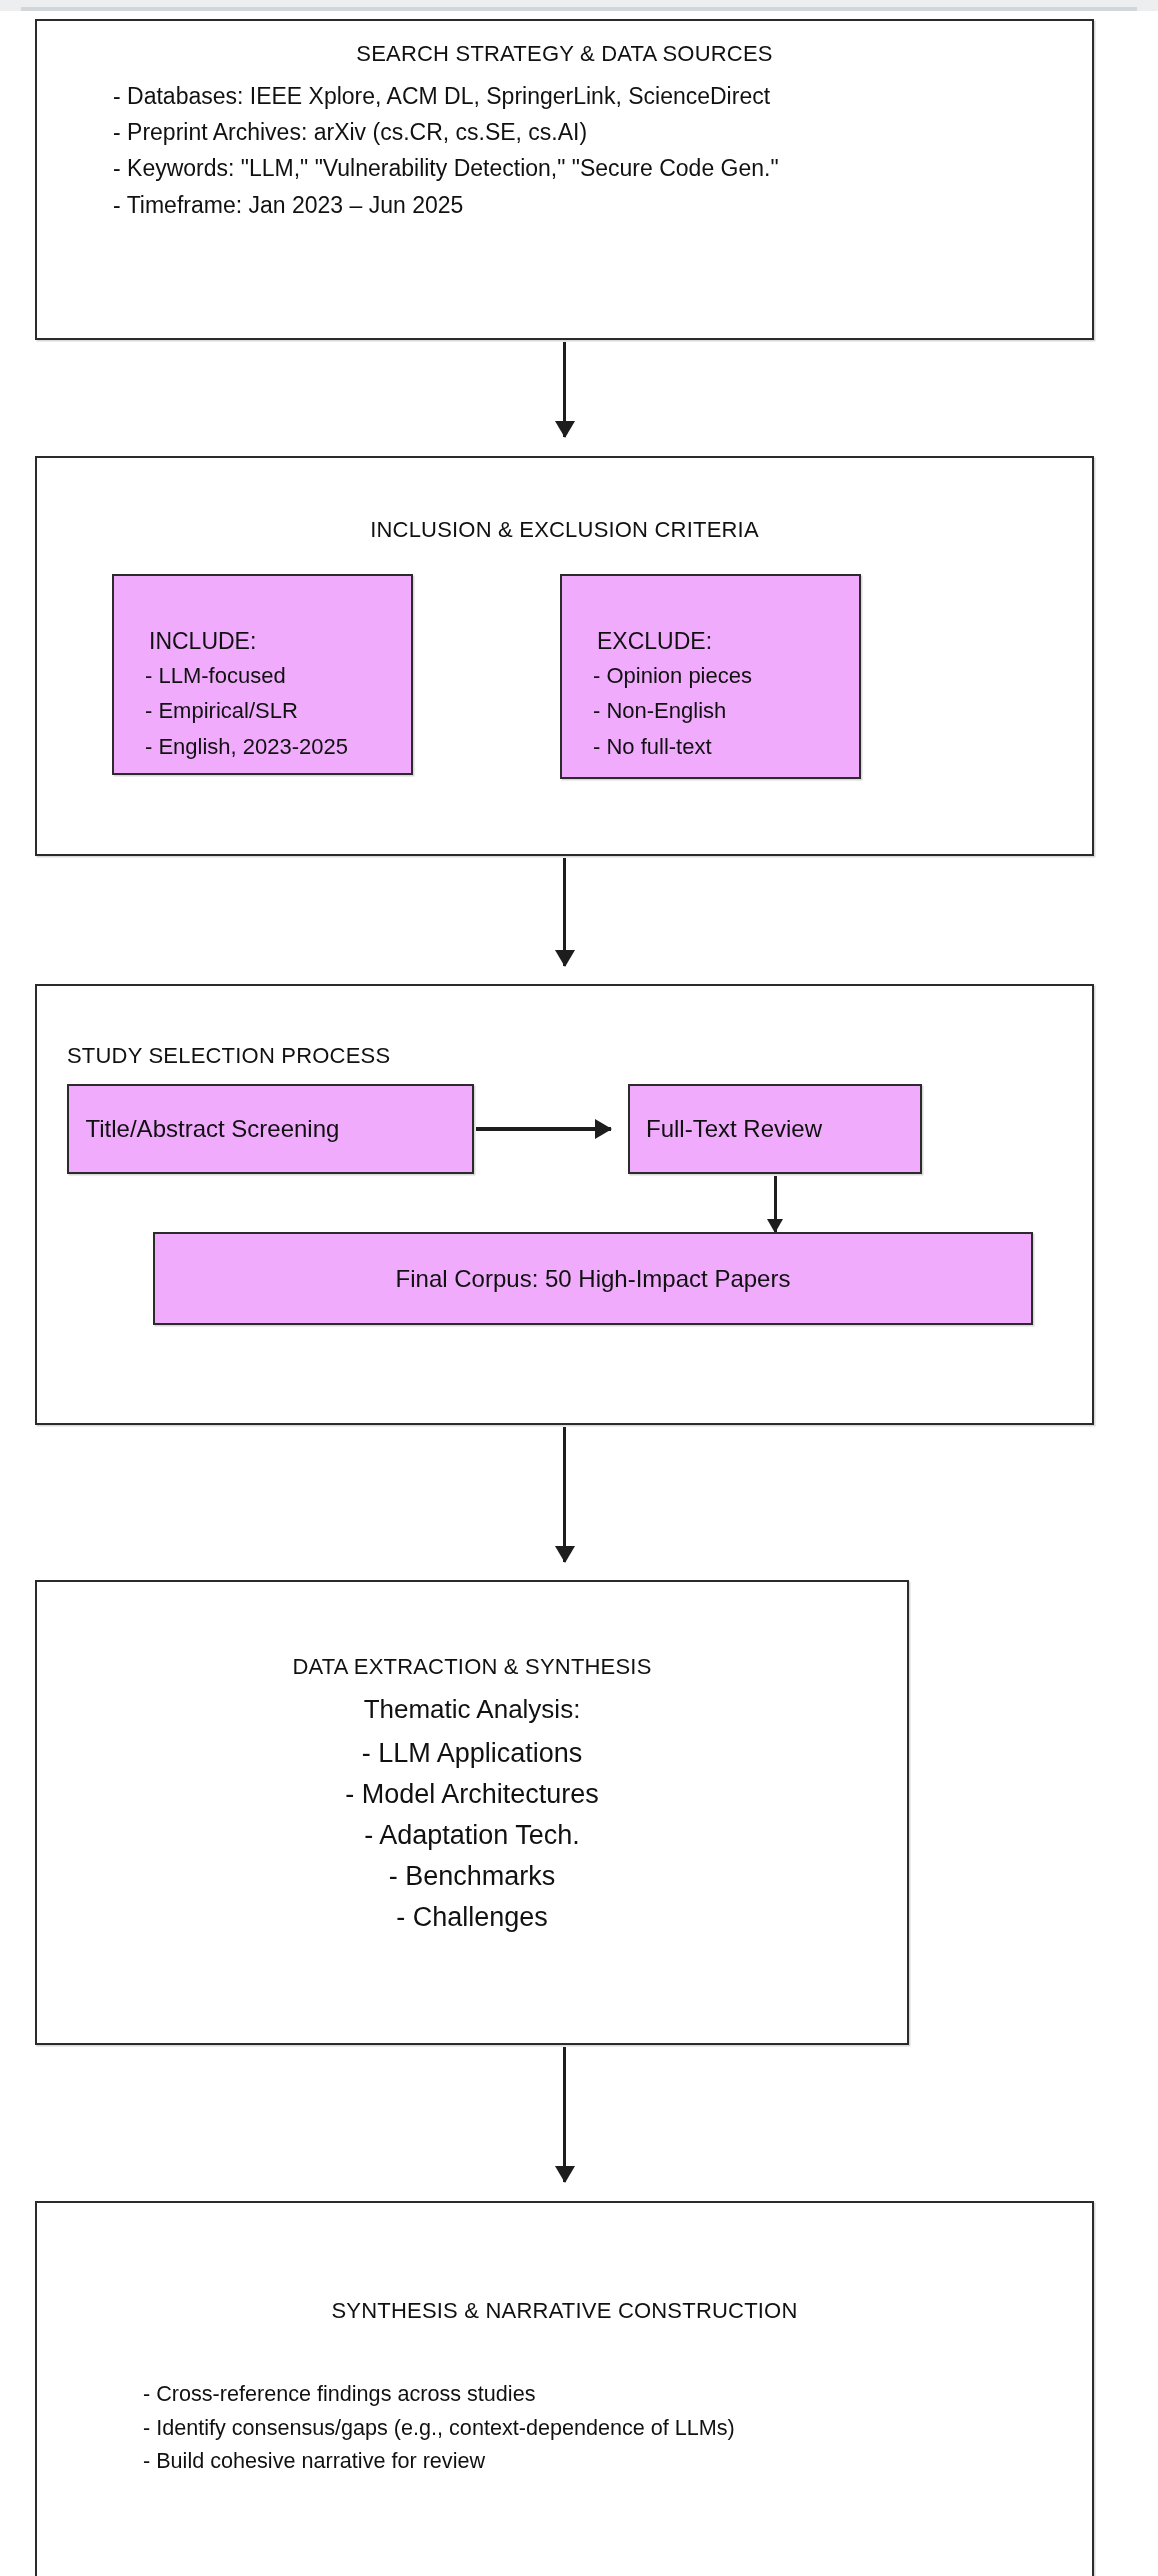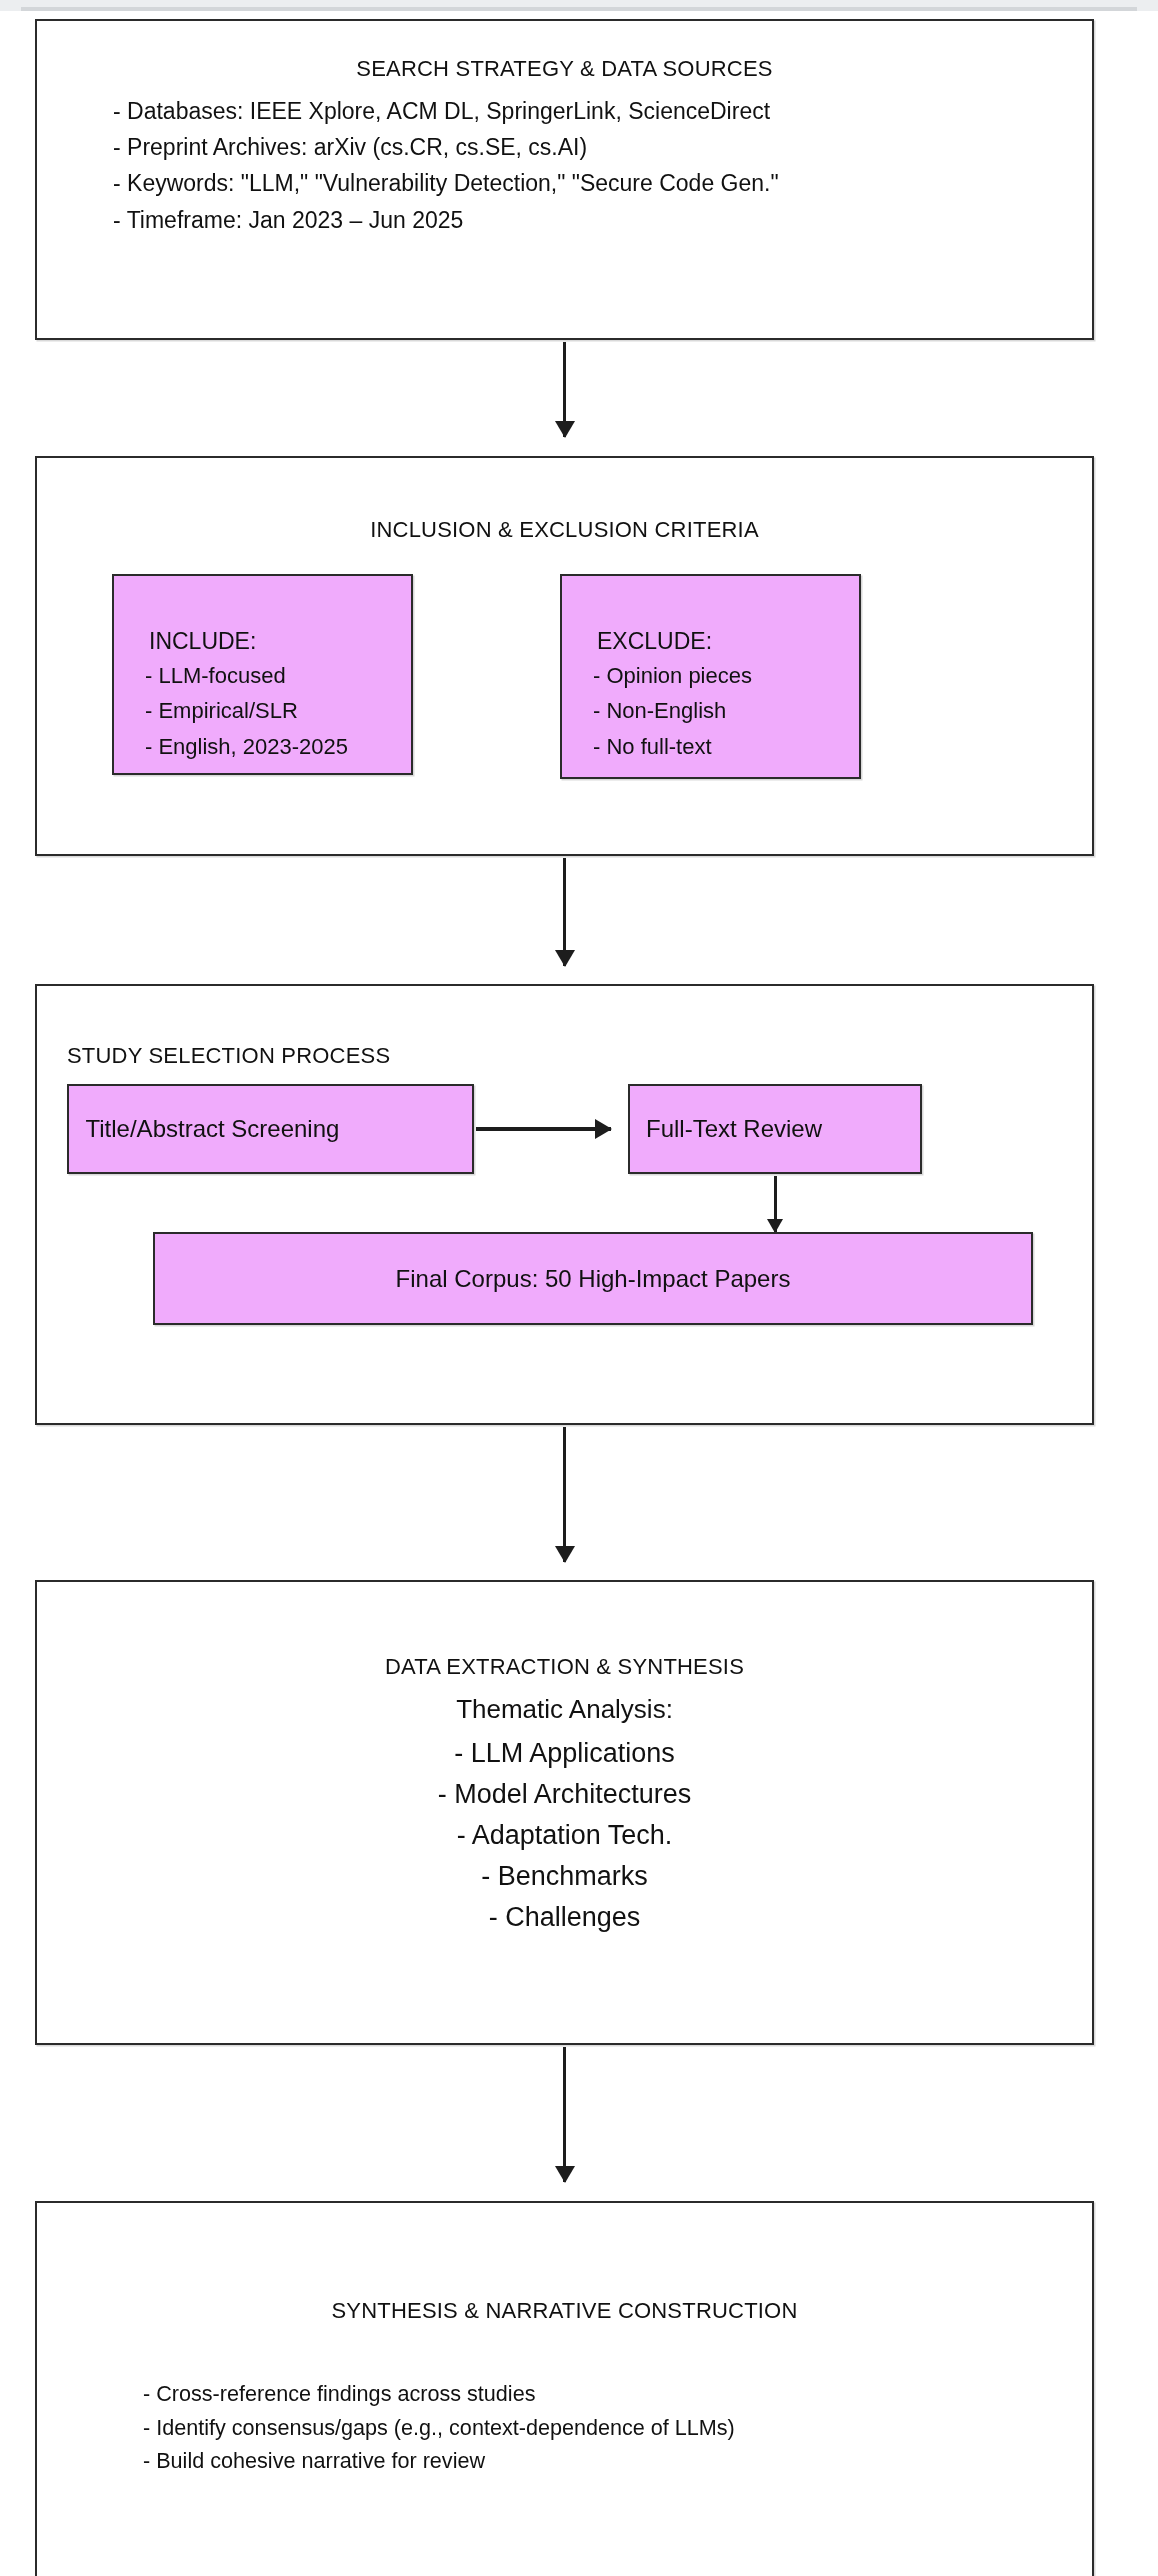--- a/index.html
+++ b/index.html
@@ -52,21 +52,21 @@
   }
   .fbox .bullets {
     font-size: 23px;
     line-height: 1.58;
     color: #111111;
   }
   .fbox .bullets div { white-space: nowrap; }
 
   
   #box-search { left: 35px; top: 19px; width: 1059px; height: 321px; }
-  #box-search .title { margin-top: 35px; }
+  #box-search .title { margin-top: 20px; }
   #box-search .bullets { margin-top: 11.3px; padding-left: 76px; }
 
   
   .arrow-v {
     position: absolute;
     width: 3.1px;
     background: #1d1d1d;
   }
   .arrow-v .head {
     position: absolute;
@@ -135,21 +135,21 @@
     transform: translateY(-50%);
     text-align: center;
     font-size: 24px;
     color: #111111;
     white-space: nowrap;
   }
   #inner-screening .inner-label { text-align: left; padding-left: 16.5px; }
   #inner-fulltext  .inner-label { text-align: left; padding-left: 16px; }
 
   
-  #box-extraction { left: 35px; top: 1580px; width: 1059px; height: 465px; }
+  #box-extraction { left: 35px; top: 1580px; width: 874px; height: 465px; }
   #box-extraction .title { margin-top: 72px; }
   #box-extraction .theme-head {
     text-align: center;
     font-size: 26px;
     color: #111111;
     margin-top: 14.4px;
   }
   #box-extraction .theme-list {
     text-align: center;
     font-size: 27px;

